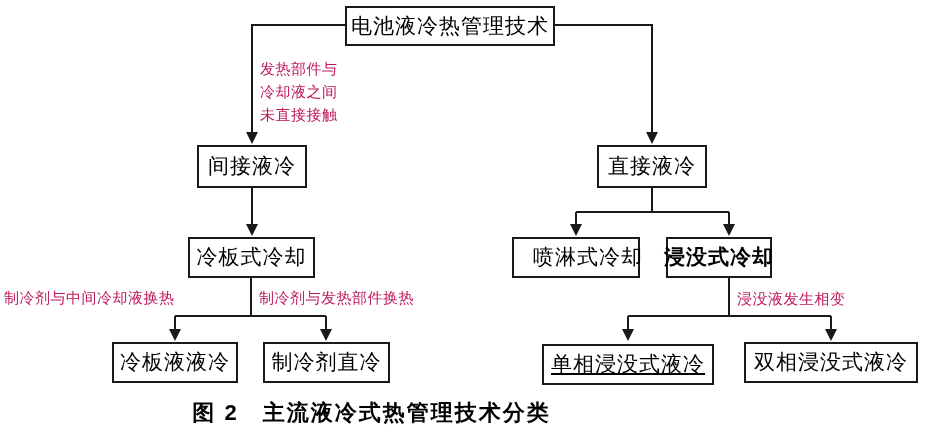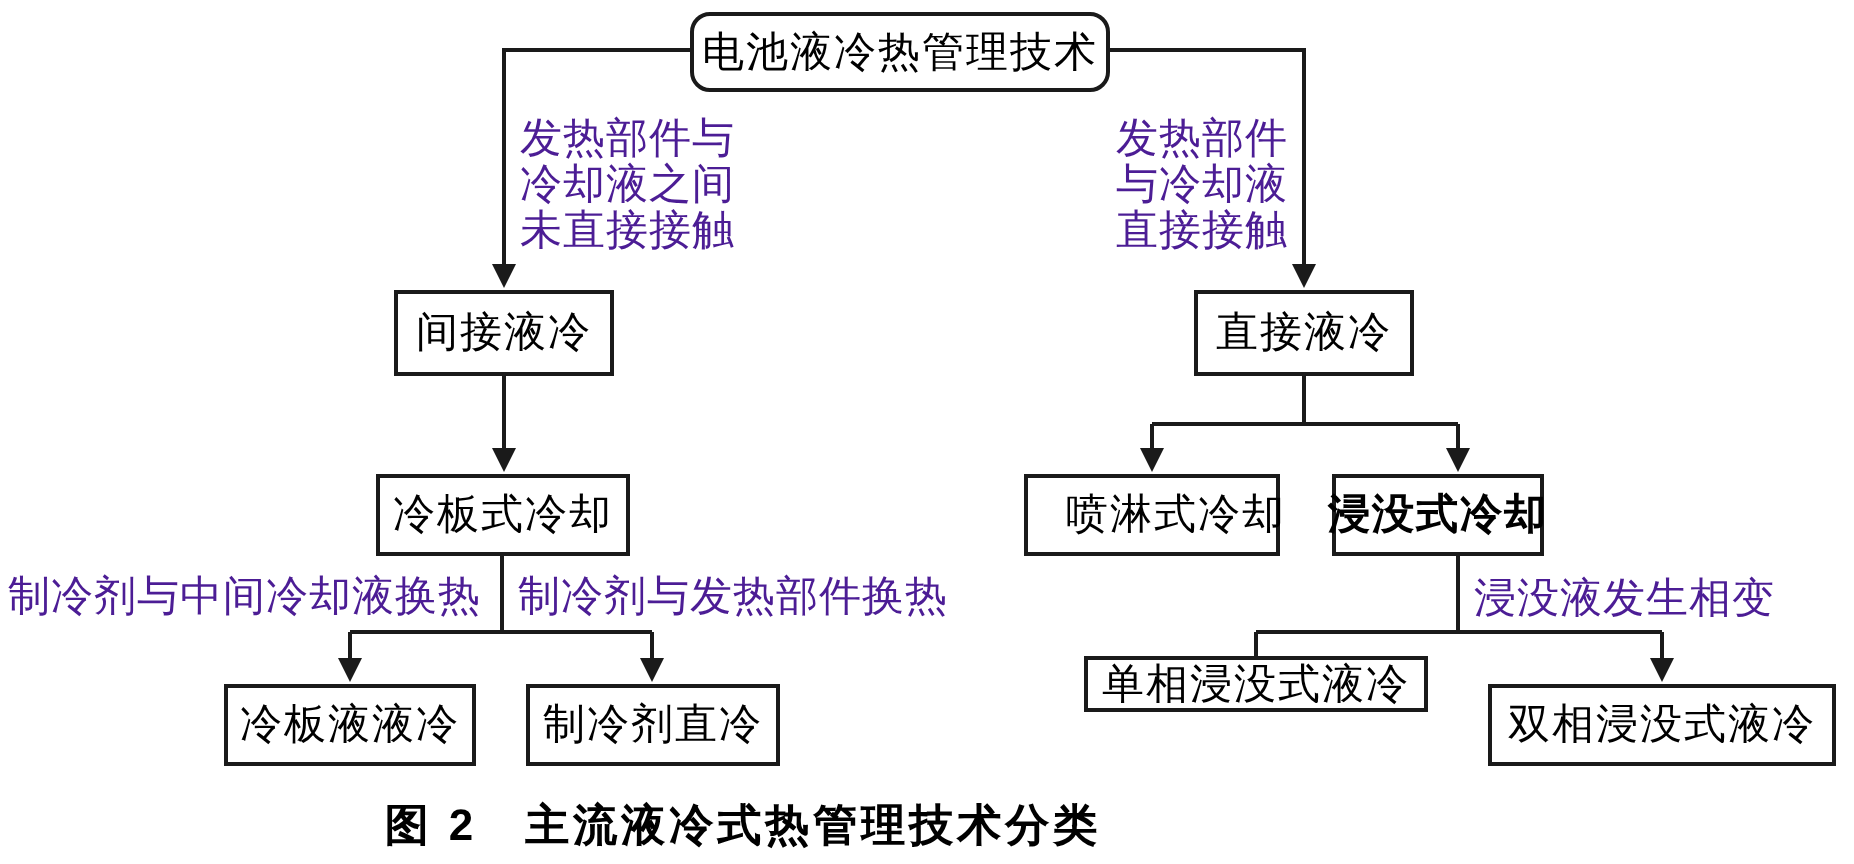--- a/index.html
+++ b/index.html
@@ -31,25 +31,25 @@
     display: flex;
     align-items: center;
     justify-content: center;
     font-size: 21px;
     letter-spacing: 1px;
     white-space: nowrap;
     line-height: 1;
   }
   .edge-label {
     position: absolute;
-    font-size: 21px;
+    font-size: 15px;
     letter-spacing: 0.5px;
     line-height: 23px;
     white-space: nowrap;
-    color: #4c1d95;
+    color: #be185d;
   }
   .edge-label.multiline {
     white-space: pre-line;
   }
   .caption {
     position: absolute;
     left: 0;
     top: 398px;
     width: 743px;
     text-align: center;
@@ -81,47 +81,44 @@
       <polygon points="246,224 258,224 252,236"></polygon>
       <polygon points="169,329 181,329 175,341"></polygon>
       <polygon points="320,329 332,329 326,341"></polygon>
       <polygon points="570,224 582,224 576,236"></polygon>
       <polygon points="723,224 735,224 729,236"></polygon>
       <polygon points="622,329 634,329 628,341"></polygon>
       <polygon points="825,329 837,329 831,341"></polygon>
     </g>
   </svg>
 
-  <div class="node" style="left:345px; top:6px; width:210px; height:40px;border-radius:10px;">电池液冷热管理技术</div>
+  <div class="node" style="left:345px; top:6px; width:210px; height:40px;">电池液冷热管理技术</div>
 
   <div class="node" style="left:197px; top:145px; width:110px; height:43px;text-align:right;">间接液冷</div>
 
   <div class="node" style="left:597px; top:145px; width:110px; height:43px;">直接液冷</div>
 
   <div class="node" style="left:188px; top:237px; width:127px; height:41px;text-align:center;">冷板式冷却</div>
 
   <div class="node" style="left:512px; top:237px; width:128px; height:41px;padding-left:24px;">喷淋式冷却</div>
 
   <div class="node" style="left:666px; top:237px; width:106px; height:41px;font-weight:bold;">浸没式冷却</div>
 
   <div class="node" style="left:112px; top:342px; width:126px; height:41px;">冷板液液冷</div>
 
   <div class="node" style="left:263px; top:342px; width:127px; height:41px;">制冷剂直冷</div>
 
-  <div class="node" style="left:542px; top:328px; width:172px; height:28px;">单相浸没式液冷</div>
+  <div class="node" style="left:542px; top:344px; width:172px; height:41px;text-decoration:underline;">单相浸没式液冷</div>
 
   <div class="node" style="left:744px; top:342px; width:174px; height:41px;">双相浸没式液冷</div>
 
   <div class="edge-label multiline" style="left:260px; top:58px;">发热部件与
 冷却液之间
 未直接接触</div>
 
-  <div class="edge-label multiline" style="left:558px; top:58px;">发热部件
-与冷却液
-直接接触</div>
 
   <div class="edge-label" style="left:4px; top:287px;">制冷剂与中间冷却液换热</div>
 
   <div class="edge-label" style="left:259px; top:287px;">制冷剂与发热部件换热</div>
 
 
   <div class="edge-label" style="left:737px; top:288px;">浸没液发生相变</div>
 
   <div class="caption">图 2　主流液冷式热管理技术分类</div>
 

